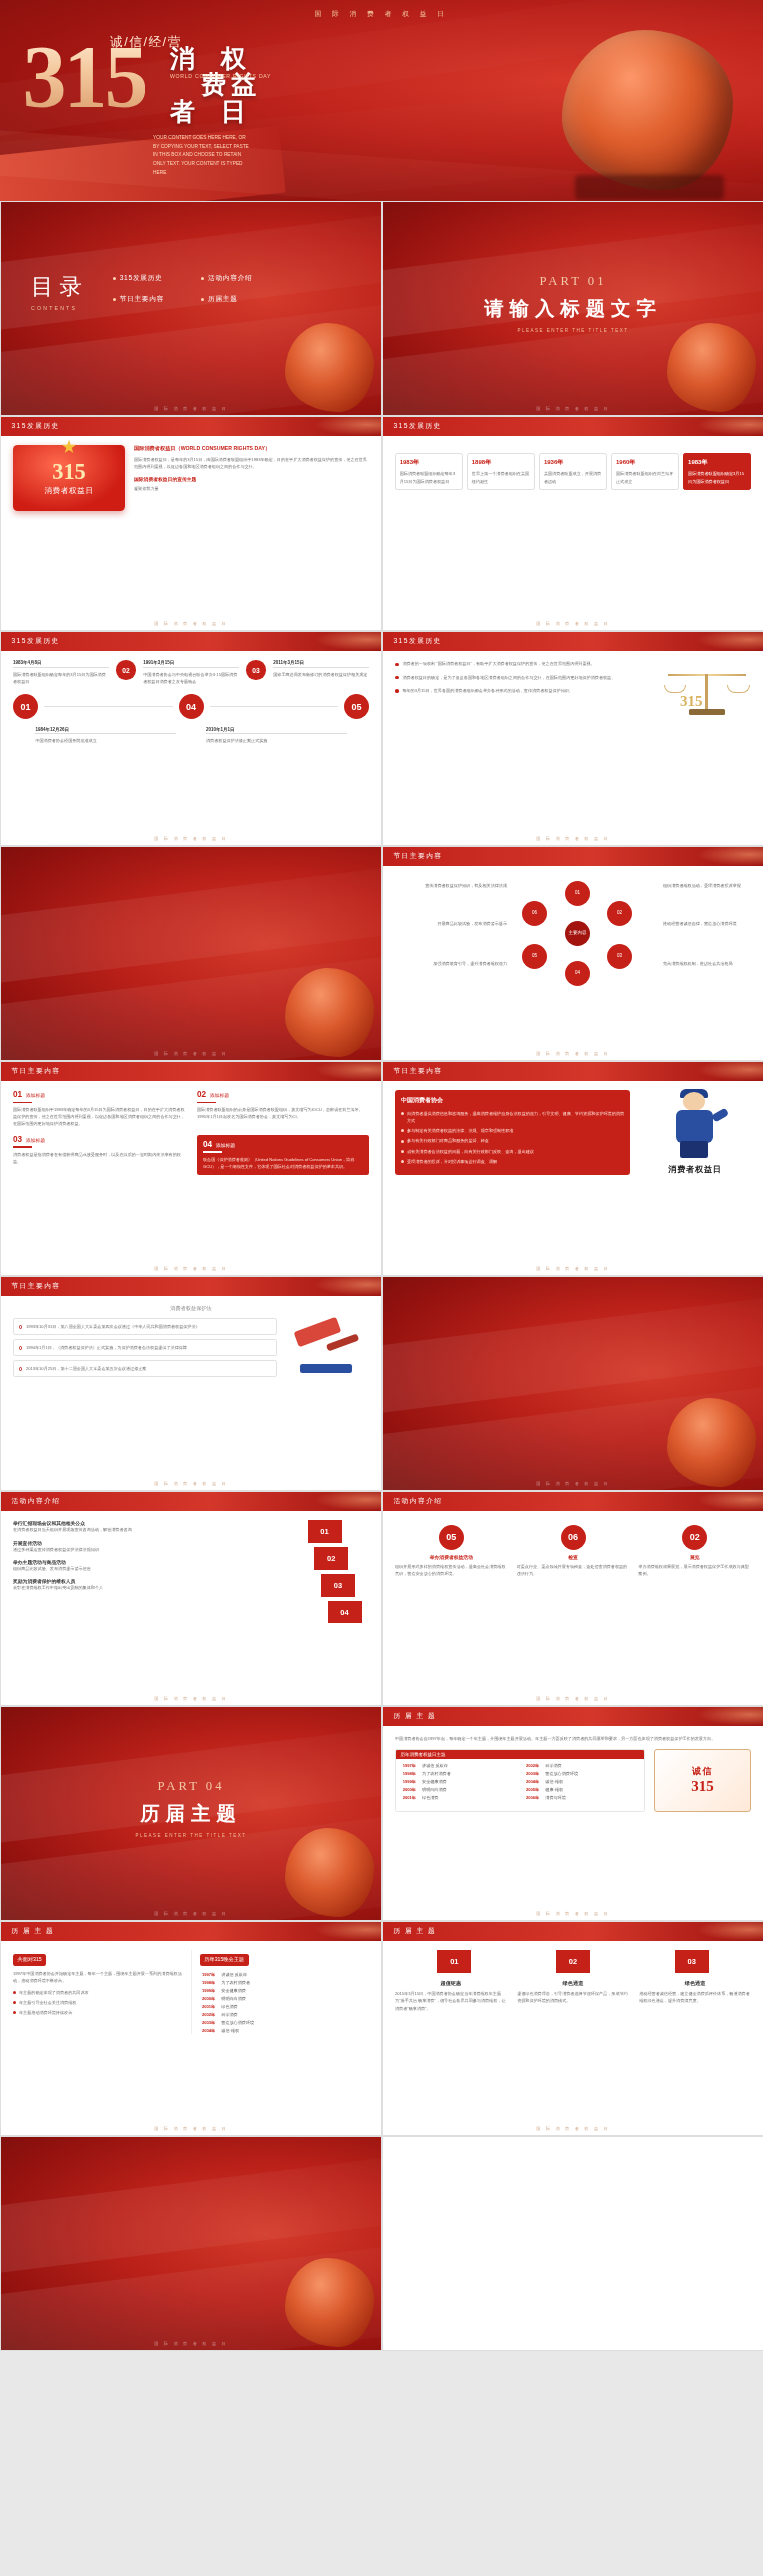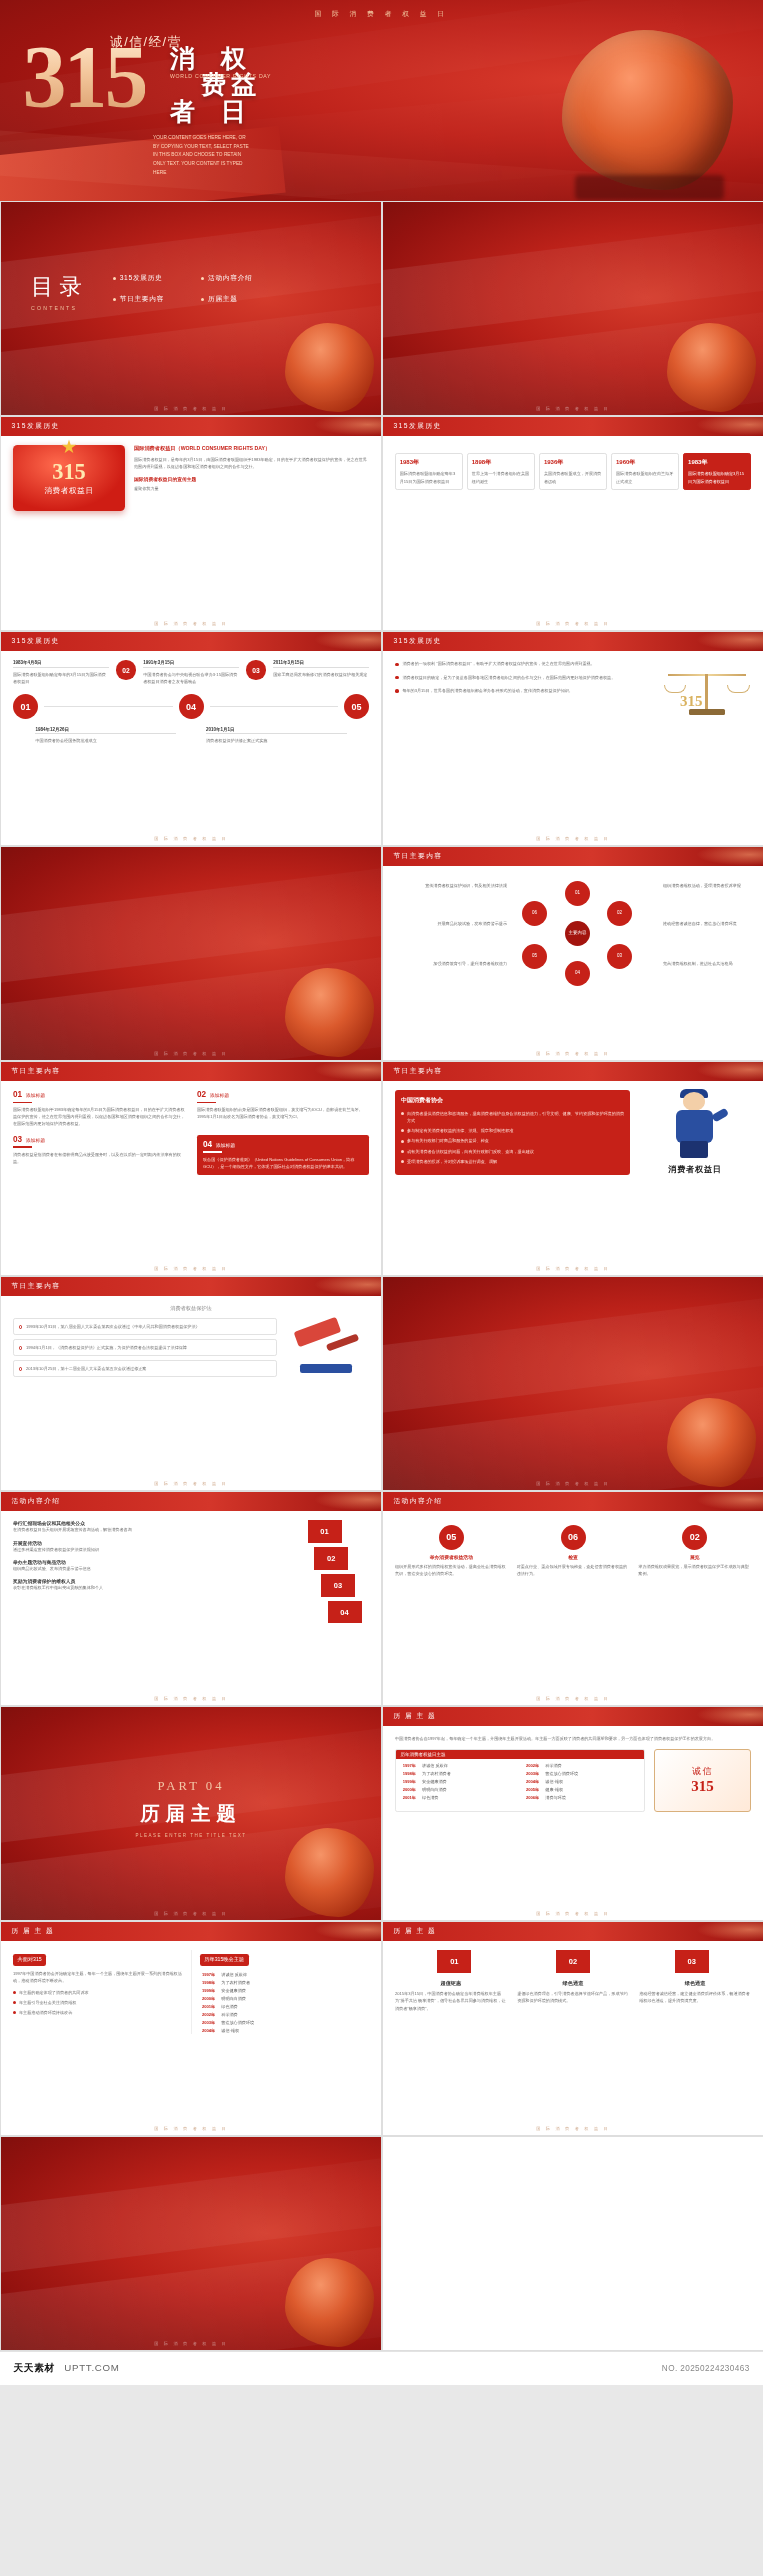--- a/index.html
+++ b/index.html
@@ -228,21 +228,21 @@
   .gavel { width: 82px; height: 64px; position: relative; }
   .gavel .head2 { position: absolute; left: 7.5px; top: 6px; width: 45px; height: 16.4px; background: #d9463a; border-radius: 3px; transform: rotate(-20deg); }
   .gavel .handle { position: absolute; left: 39px; top: 21px; width: 33px; height: 6.7px; background: #b03529; border-radius: 3px; transform: rotate(-20deg); }
   .gavel .block { position: absolute; left: 13.4px; top: 46px; width: 52px; height: 9px; background: #2a4fa0; border-radius: 2.2px; }
 
   .cert {
     width: 97px; height: 63px; background: linear-gradient(135deg,#fff,#ffe9d8);
     border: 1.5px solid #d9b07c; border-radius: 3px; position: relative;
     display: flex; flex-direction: column; align-items: center; justify-content: center;
   }
-  .cert .ct { font-size: 9px; color: #c62118; font-weight: 400; letter-spacing: 1.5px; }
+  .cert .ct { font-size: 9px; color: #c62118; font-weight: 700; letter-spacing: 1.5px; }
   .cert .cn { font-size: 15px; color: #c62118; font-weight: 700; font-family:"Liberation Serif",serif; }
 
   .tbl { width: 100%; border-collapse: collapse; font-size: 4.1px; }
   .tbl td { padding: 1.5px 2.2px; color: #555; }
   .tbl td.y { color: #c62118; font-weight: 700; width: 19.4px; }
 
   .end-title { font-size: 16.4px; color: #fff; letter-spacing: 4.5px; font-weight: 700; }
   .end-sub { font-size: 12px; color: #ffe2c8; letter-spacing: 3px; margin-top: 6px; }
   .end-en { font-size: 5.2px; color: #f0bb99; letter-spacing: 2.2px; margin-top: 4.5px; }
 </style>
@@ -286,20 +286,25 @@
         <div class="toc-item"><span class="dot"></span><span>节日主要内容</span></div>
         <div class="toc-item"><span class="dot"></span><span>历届主题</span></div>
       </div>
       <div class="slide-footer">国 际 消 费 者 权 益 日</div>
     </div>
 
     <div class="slide red">
       <div class="rwave" style="top:45px"></div>
       <div class="rwave" style="top:134px;height:89px"></div>
       <div class="lion-sm"></div>
+      <div class="part-center">
+        <div class="part-label">PART 01</div>
+        <div class="part-title">请输入标题文字</div>
+        <div class="part-sub">PLEASE ENTER THE TITLE TEXT</div>
+      </div>
       <div class="slide-footer">国 际 消 费 者 权 益 日</div>
     </div>
 
     <div class="slide wslide white">
       <div class="wtop">315发展历史</div>
       <div class="wbody" style="display:flex; gap:9px;">
         <div class="badge315">
           <div class="star"></div>
           <div class="n">315</div>
           <div class="t">消费者权益日</div>
@@ -782,22 +787,15 @@
       <div class="rwave" style="top:45px"></div>
       <div class="rwave" style="top:134px;height:89px"></div>
       <div class="lion-sm"></div>
       <div class="slide-footer">国 际 消 费 者 权 益 日</div>
     </div>
 
     <div class="slide" style="background:#fff"></div>
 
   </div>
 
-  <div class="footer-bar">
-    <div class="footer-left">
-      <b>天天素材</b>
-      <span style="margin-left:6px;color:#666">UPTT.COM</span>
-    </div>
-    <div class="footer-right">NO. 20250224230463</div>
-  </div>
 
 </div>
 
 
 </body></html>

